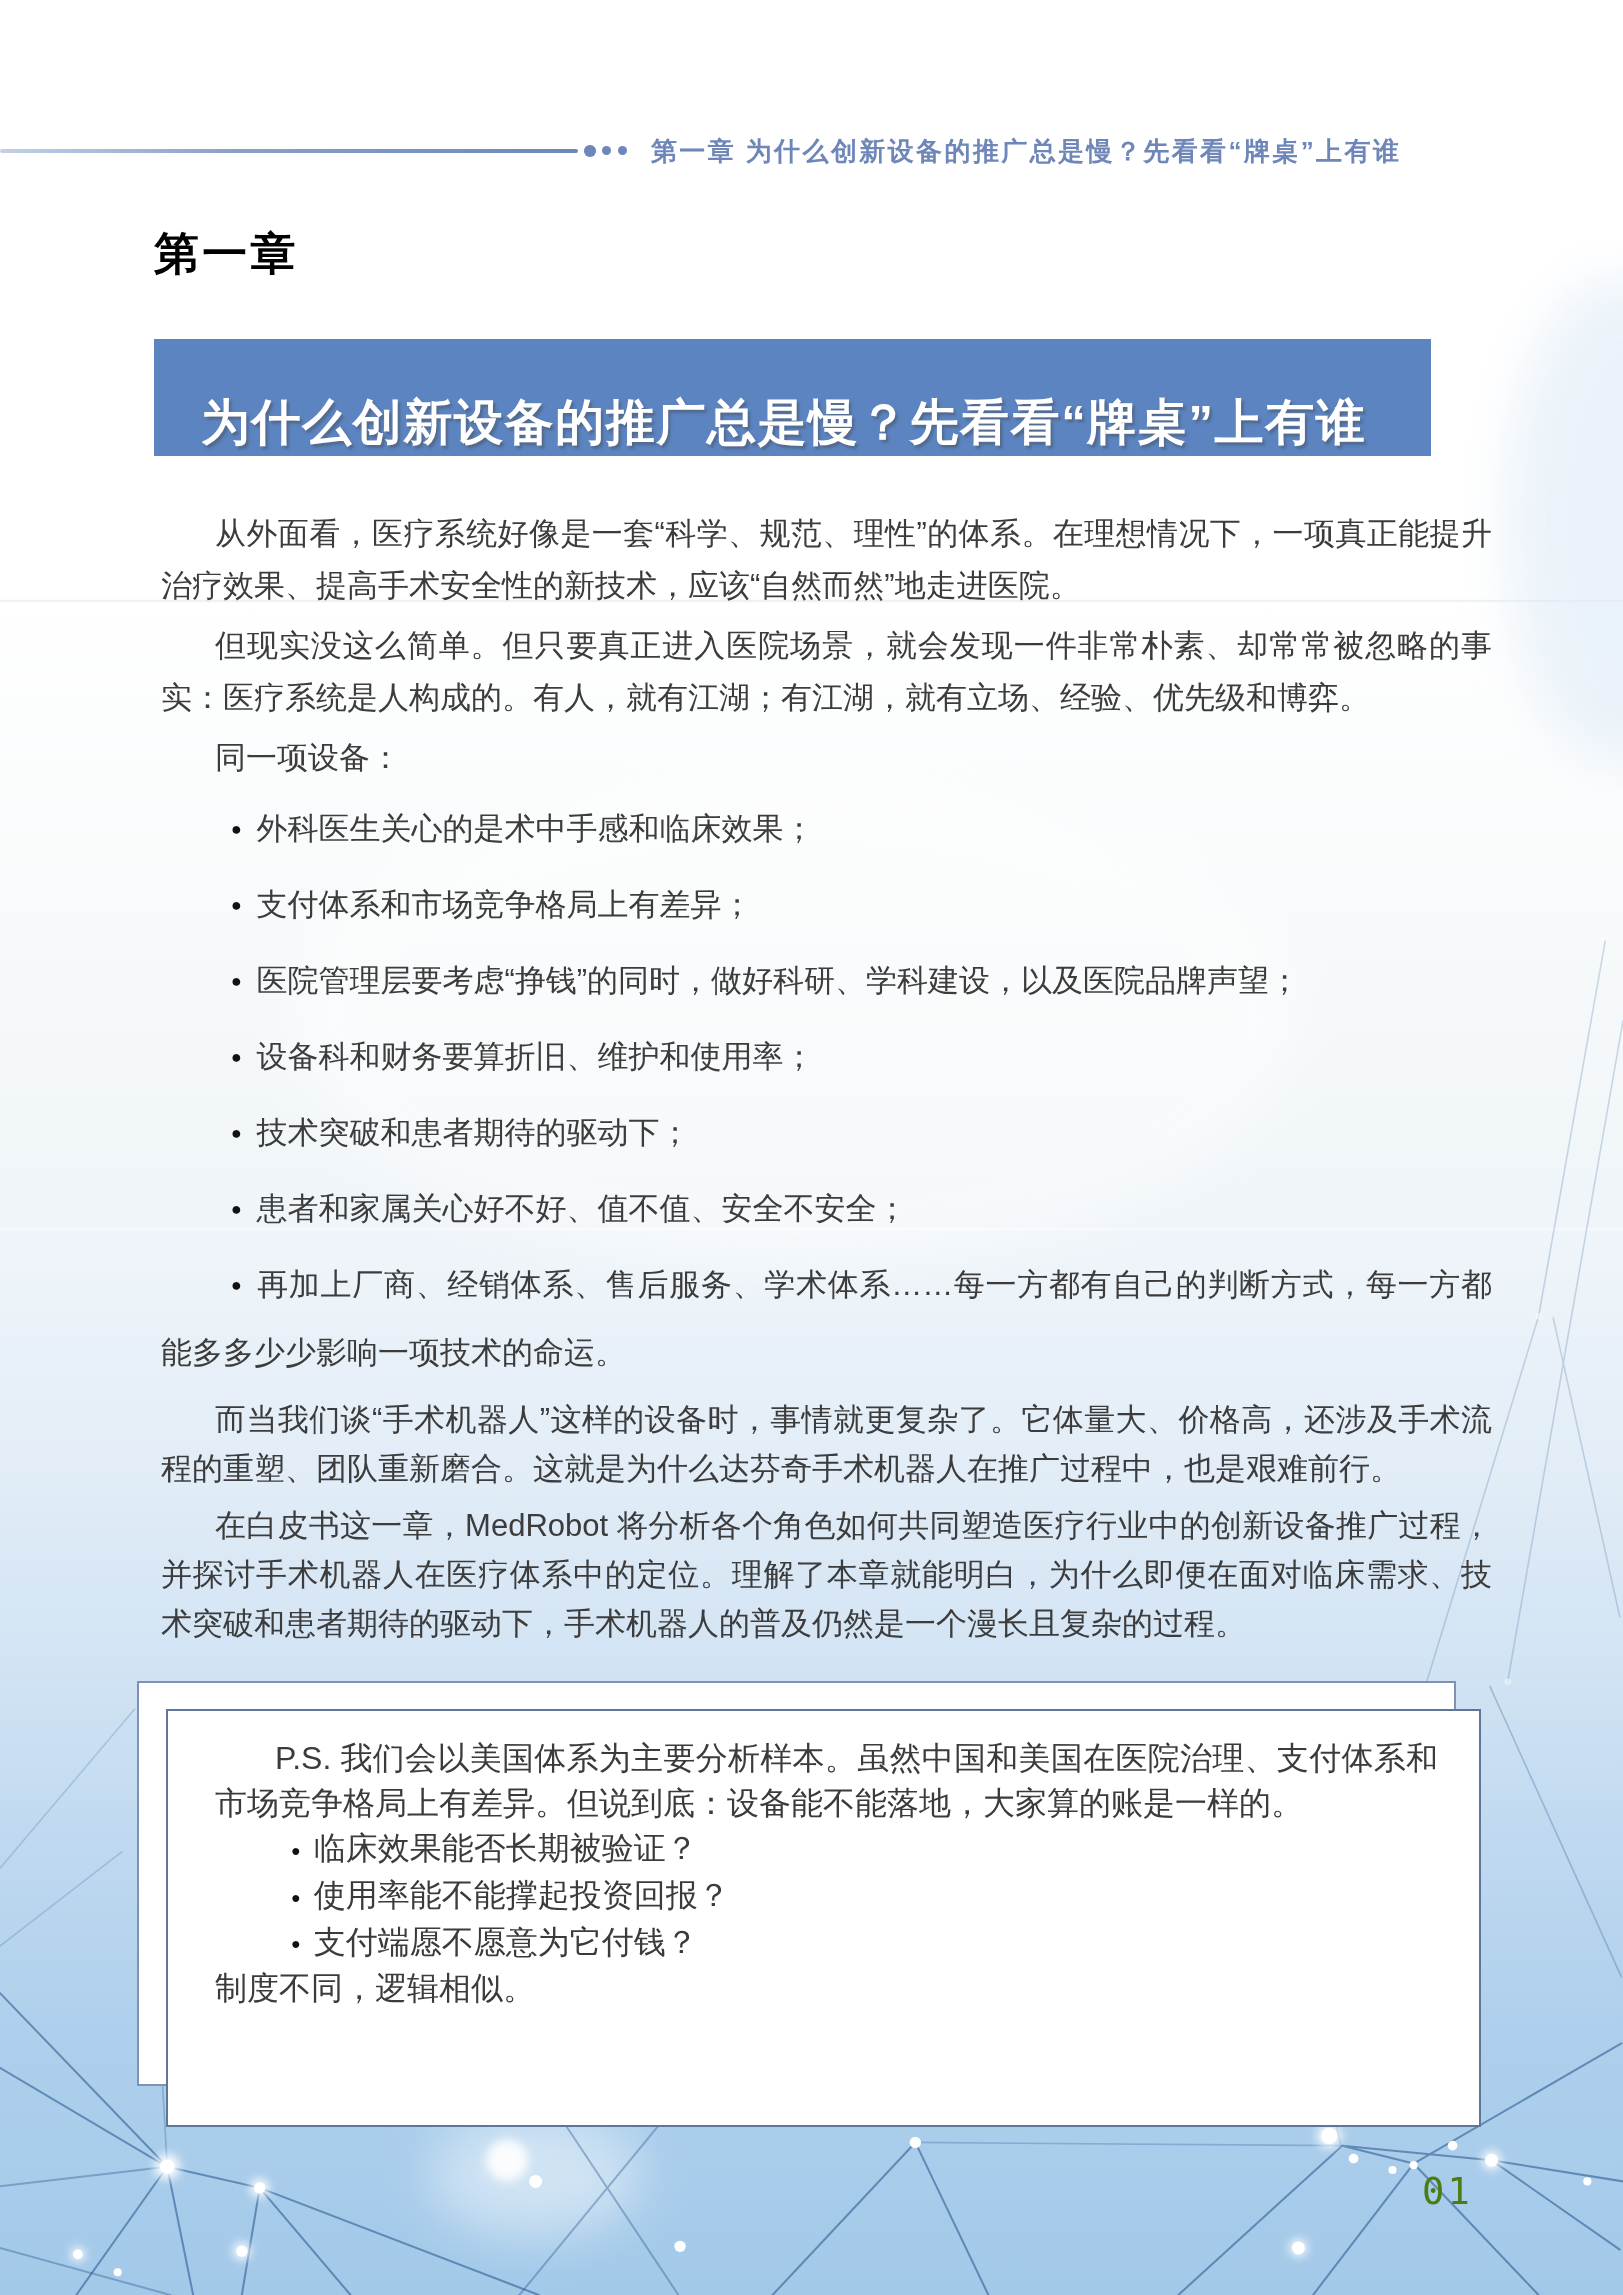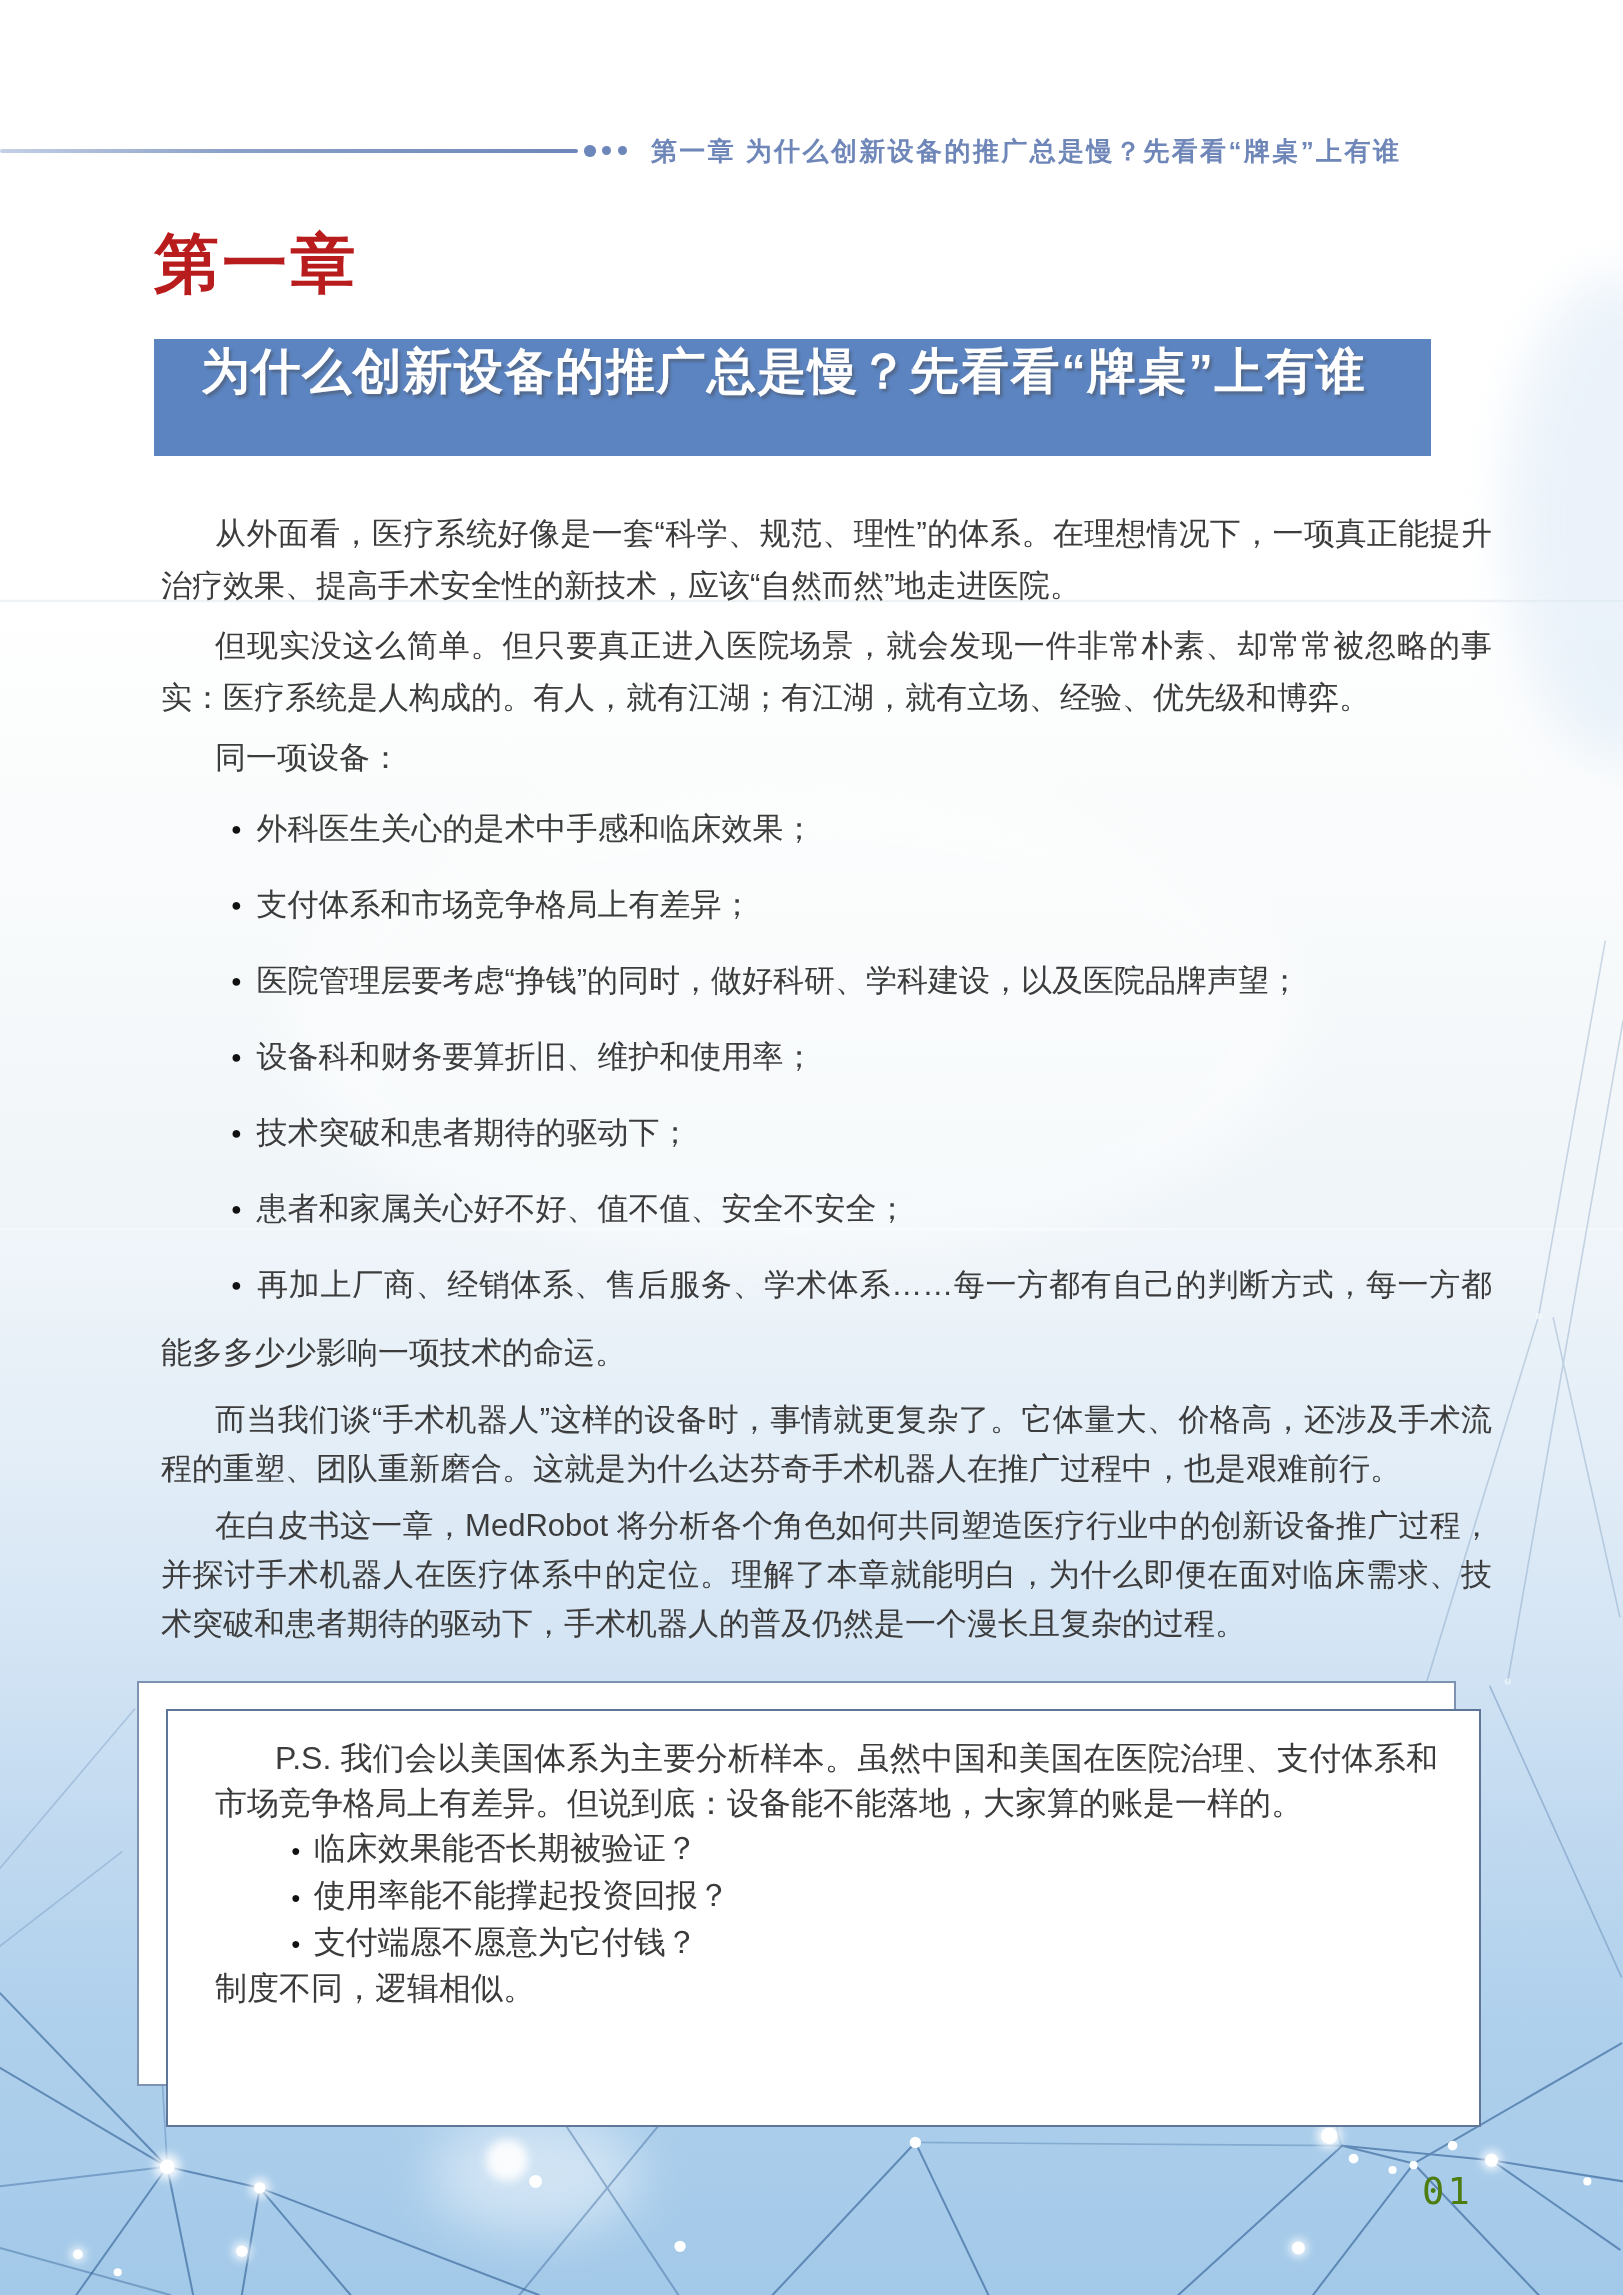--- a/index.html
+++ b/index.html
@@ -29,27 +29,27 @@
   .runhead-dots i.d2{width:9px;height:9px;}
   .runhead-dots i.d3{width:9px;height:9px;}
   .runhead-text{
     margin-left:24px;font-size:26px;letter-spacing:2.4px;
     color:#6e86b8;font-weight:bold;white-space:nowrap;
   }
 
   
   .chapter-label{
     position:absolute;left:154px;top:231px;z-index:3;
-    font-size:65px;font-weight:bold;color:#b91c1c;line-height:1;
+    font-size:45px;font-weight:bold;color:#000000;line-height:1;
     letter-spacing:3.2px;
   }
   .banner{
     position:absolute;left:154px;top:339px;width:1277px;height:117px;z-index:3;
     background:#5b84c0;
-    display:flex;align-items:flex-start;
+    display:flex;align-items:flex-end;
     padding-left:47px;box-sizing:border-box;
   }
   .banner-title{
     font-size:49px;font-weight:bold;color:#ffffff;letter-spacing:1.6px;
     text-shadow:2.4px 3.2px 2.4px rgba(75,80,92,0.5);
     white-space:nowrap;
   }
 
   
   .body-col{

